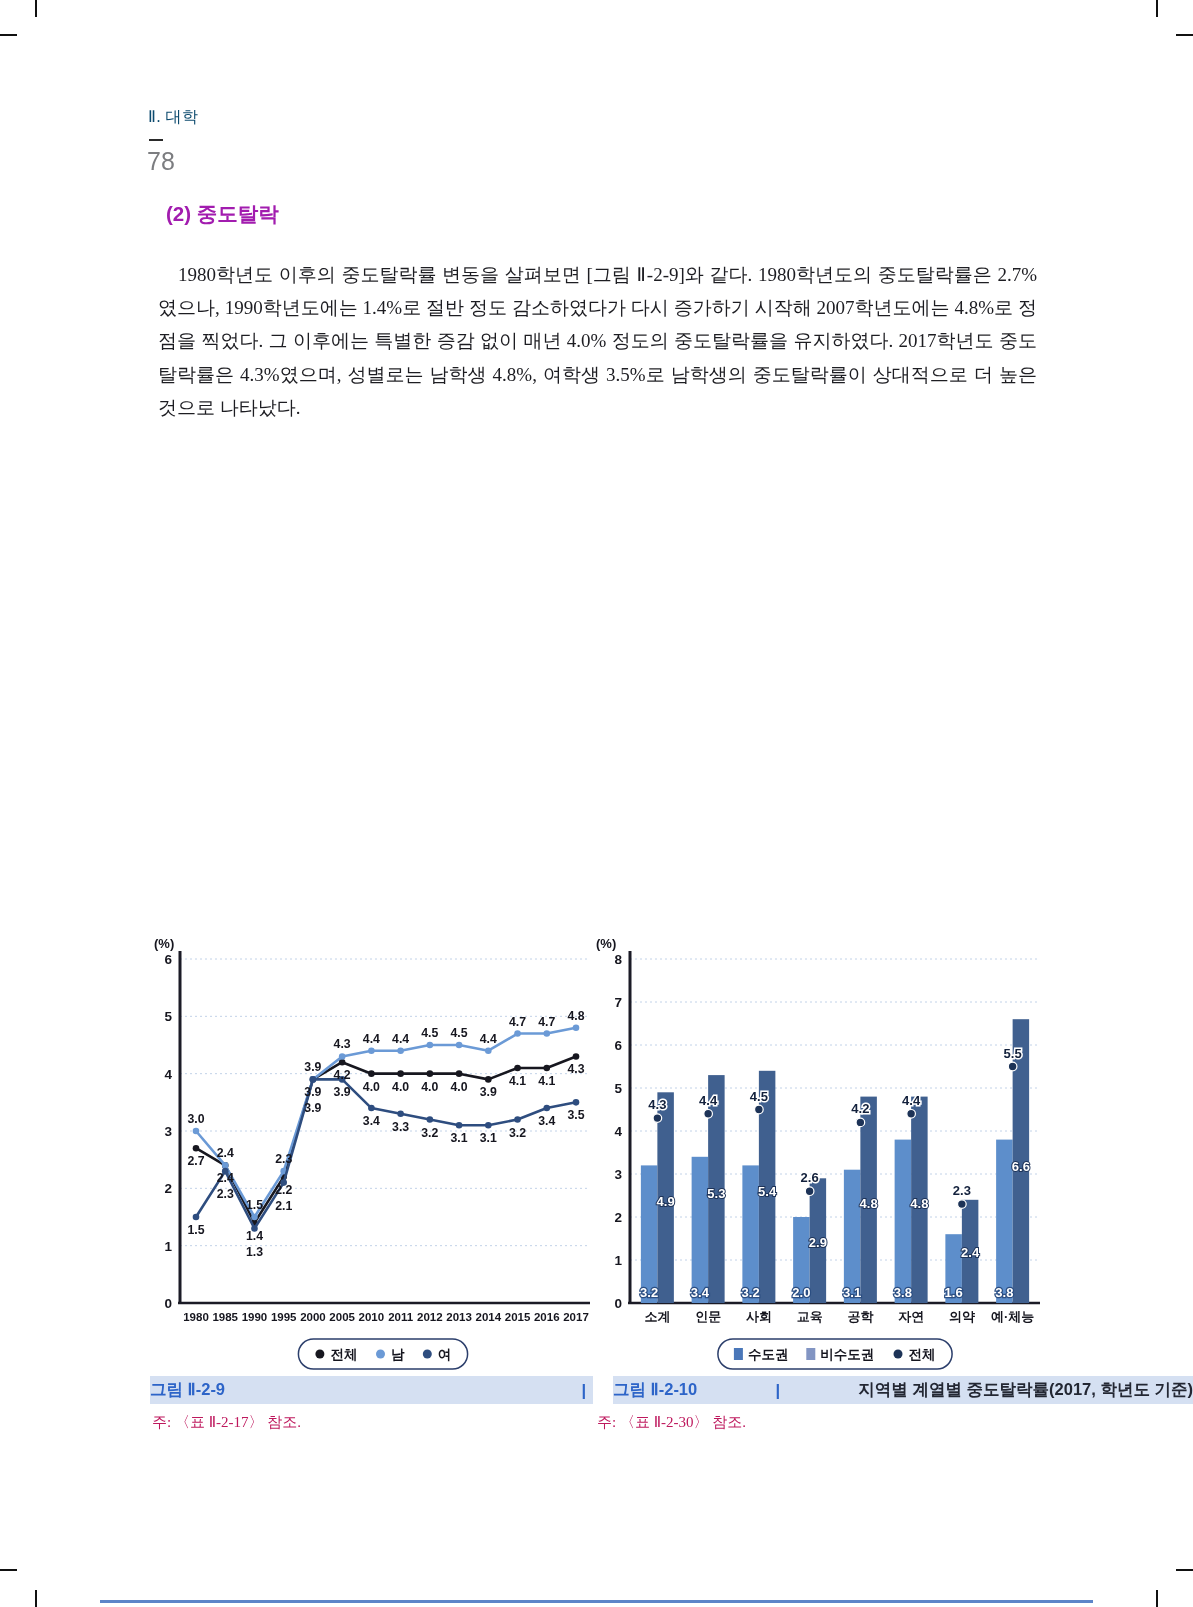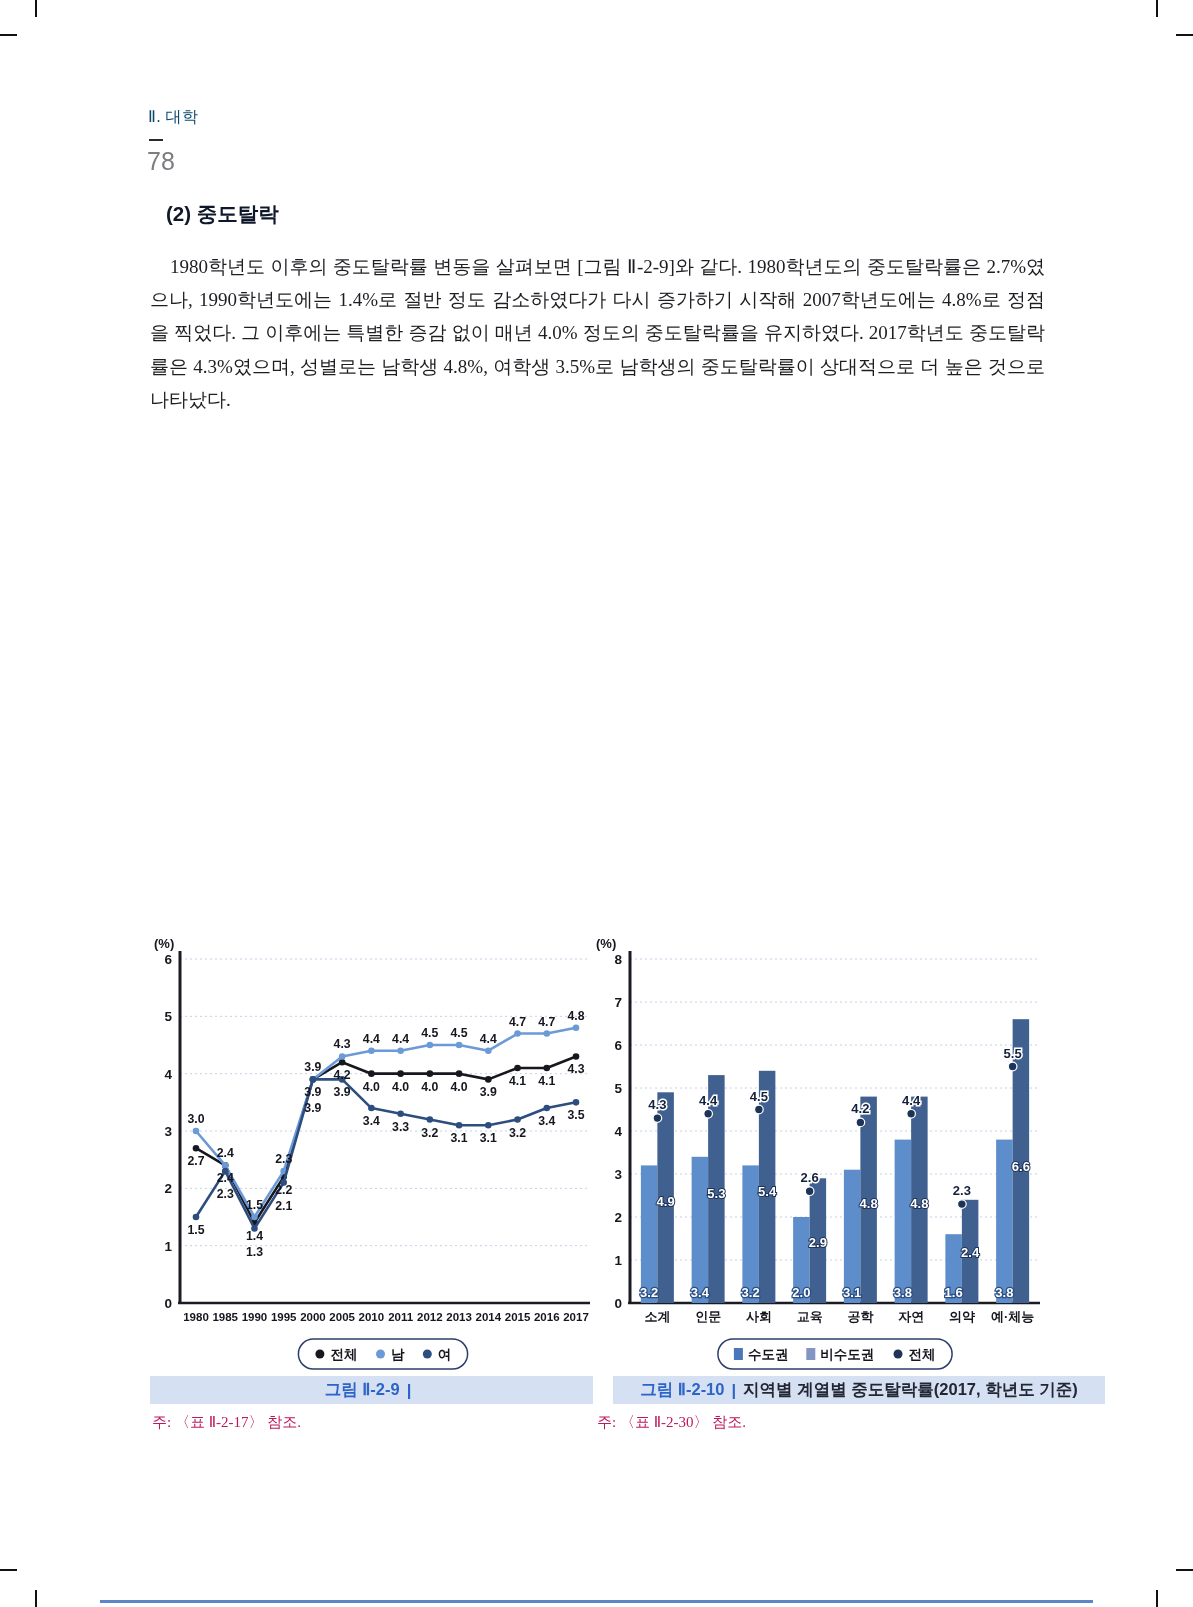--- a/index.html
+++ b/index.html
@@ -2,32 +2,32 @@
 <html><head>
 <meta charset="utf-8">
 <style>
   html,body{margin:0;padding:0}
   body{width:1193px;height:1607px;background:#fff;position:relative;overflow:hidden;
        font-family:"Liberation Sans",sans-serif}
   .mark{position:absolute;background:#111}
   #chapter{position:absolute;left:148px;top:107px;font:16px "Liberation Serif",serif;color:#0c4a6e;letter-spacing:.5px}
   #pgdiv{position:absolute;left:149px;top:139px;width:14px;height:2px;background:#2a2a2a}
   #pgnum{position:absolute;left:147px;top:147px;font:400 25px "Liberation Sans",sans-serif;color:#7c7d80}
-  #heading{position:absolute;left:166px;top:200px;font:700 20.5px "Liberation Sans",sans-serif;color:#0f172a}
+  #heading{position:absolute;left:166px;top:200px;font:700 20.5px "Liberation Sans",sans-serif;color:#a21caf}
   #bodytext{position:absolute;left:150px;top:250px;width:895px;
             font:19px/33.2px "Liberation Serif",serif;text-align:justify;color:#1d1d22}
-  #bodytext p{margin:0;text-indent:20px}
+  #bodytext p{margin:8px;text-indent:20px}
   .figure{position:absolute;top:935px}
   #fig1{left:150px;width:443px;height:520px}
   #fig2{left:592px;width:501px;height:520px}
   .figure svg{position:absolute;top:0;left:0}
   .capbar{position:absolute;top:441px;height:28px;background:#d5e0f2;display:flex;align-items:center;
-          justify-content:center;font-size:16.5px;font-weight:700;color:#232733;white-space:nowrap}
+          justify-content:space-between;font-size:16.5px;font-weight:700;color:#232733;white-space:nowrap}
   #fig1 .capbar{left:0;width:443px}
-  #fig2 .capbar{left:21px;width:492px}
+  #fig2 .capbar{left:21px;width:580px}
   .caplabel{color:#2d64c8}
   .capdiv{color:#2d64c8;margin:0 7px;font-weight:700}
   .fignote{position:absolute;top:478px;font:15px "Liberation Serif",serif;color:#be185d;white-space:nowrap}
   #fig1 .fignote{left:2px}
   #fig2 .fignote{left:5px}
   #bottomrule{position:absolute;left:100px;top:1600px;width:993px;height:3px;background:#5d85c8}
   svg text{font-family:"Liberation Sans",sans-serif}
 </style>
 </head>
 <body>

